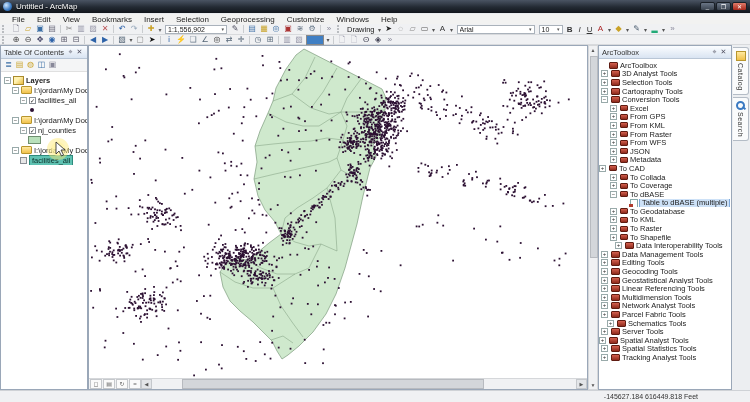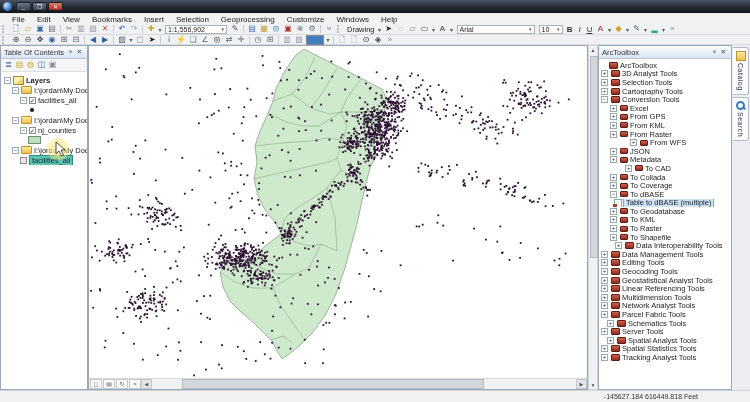--- a/index.html
+++ b/index.html
@@ -104,20 +104,21 @@
     border-top:1px solid #cfd2d6;font-size:7px;color:#333;display:flex;align-items:center;box-sizing:border-box;}
   .coords{position:absolute;right:52px;}
   
   .cursorwrap{position:absolute;left:44px;top:136px;width:30px;height:30px;pointer-events:none;}
 </style>
 </head>
 <body>
 
 <div class="titlebar">
   <span class="app-icon"></span>
+  <span class="title-text">Untitled - ArcMap</span>
   <span class="winbtns" id="winbtns">
       <span class="winbtn">_</span>
       <span class="winbtn">❐</span>
       <span class="winbtn close">✕</span>
     </span>
 </div>
 
 <div class="menubar" id="menubar">
     <span class="menu-item">File</span>
     <span class="menu-item">Edit</span>
@@ -2182,56 +2183,56 @@
       <div class="atbrow" style="padding-left: 11px;">
         <span class="expander">+</span>
         <span class="tbox small"></span>
         <span class="albl">From KML</span>
       </div>
       <div class="atbrow" style="padding-left: 11px;">
         <span class="expander">+</span>
         <span class="tbox small"></span>
         <span class="albl">From Raster</span>
       </div>
-      <div class="atbrow" style="padding-left: 11px; margin-left: 20px;">
+      <div class="atbrow" style="padding-left: 11px;">
         <span class="expander">+</span>
         <span class="tbox small"></span>
         <span class="albl">From WFS</span>
       </div>
       <div class="atbrow" style="padding-left: 11px;">
         <span class="expander">+</span>
         <span class="tbox small"></span>
         <span class="albl">JSON</span>
       </div>
       <div class="atbrow" style="padding-left: 11px;">
         <span class="expander">+</span>
         <span class="tbox small"></span>
         <span class="albl">Metadata</span>
       </div>
-      <div class="atbrow" style="padding-left: 26px;">
+      <div class="atbrow" style="padding-left: 0;">
         <span class="expander">+</span>
         <span class="tbox small"></span>
         <span class="albl">To CAD</span>
       </div>
       <div class="atbrow" style="padding-left: 11px;">
         <span class="expander">+</span>
         <span class="tbox small"></span>
         <span class="albl">To Collada</span>
       </div>
       <div class="atbrow" style="padding-left: 11px;">
         <span class="expander">+</span>
         <span class="tbox small"></span>
         <span class="albl">To Coverage</span>
       </div>
       <div class="atbrow" style="padding-left: 11px;">
         <span class="expander">−</span>
         <span class="tbox small"></span>
         <span class="albl">To dBASE</span>
       </div>
-      <div class="atbrow selected" style="padding-left: 4px;">
+      <div class="atbrow selected" style="padding-left: 20px;">
         <span style="width: 9px; flex: 0 0 auto;"></span>
         <span class="toolicon">
           <span class="pg"></span>
           <span class="hm"></span>
         </span>
         <span class="albl">Table to dBASE (multiple)</span>
       </div>
       <div class="atbrow" style="padding-left: 11px;">
         <span class="expander">+</span>
         <span class="tbox small"></span>
@@ -2300,21 +2301,21 @@
       <div class="atbrow" style="padding-left: 8px;">
         <span class="expander">+</span>
         <span class="tbox"></span>
         <span class="albl">Schematics Tools</span>
       </div>
       <div class="atbrow" style="padding-left: 2px;">
         <span class="expander">+</span>
         <span class="tbox"></span>
         <span class="albl">Server Tools</span>
       </div>
-      <div class="atbrow" style="padding-left: 8px;">
+      <div class="atbrow" style="padding-left: 0;">
         <span class="expander">+</span>
         <span class="tbox"></span>
         <span class="albl">Spatial Analyst Tools</span>
       </div>
       <div class="atbrow" style="padding-left: 2px;">
         <span class="expander">+</span>
         <span class="tbox"></span>
         <span class="albl">Spatial Statistics Tools</span>
       </div>
       <div class="atbrow" style="padding-left: 2px;">

